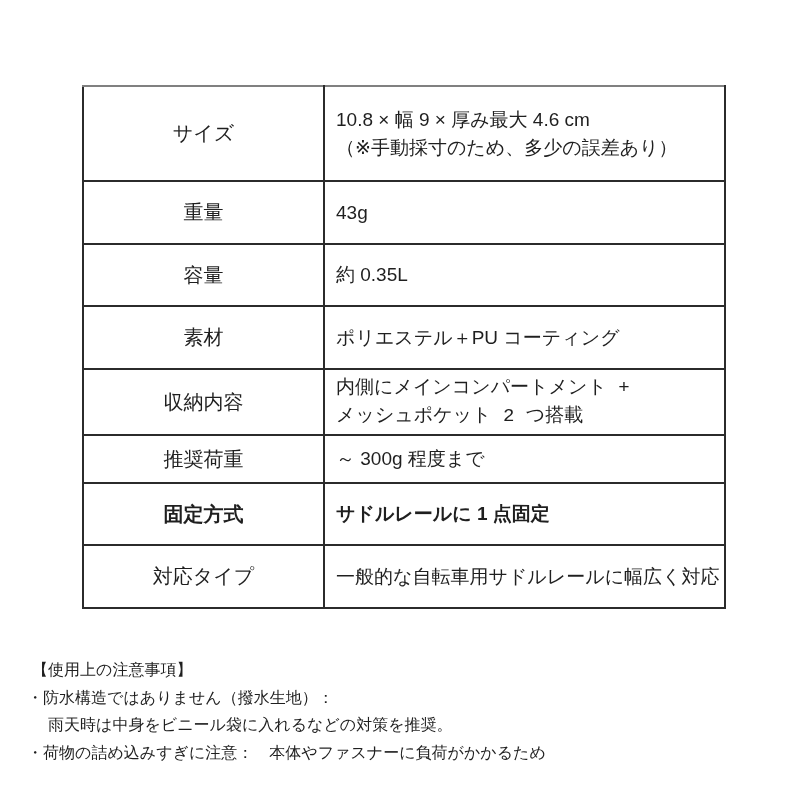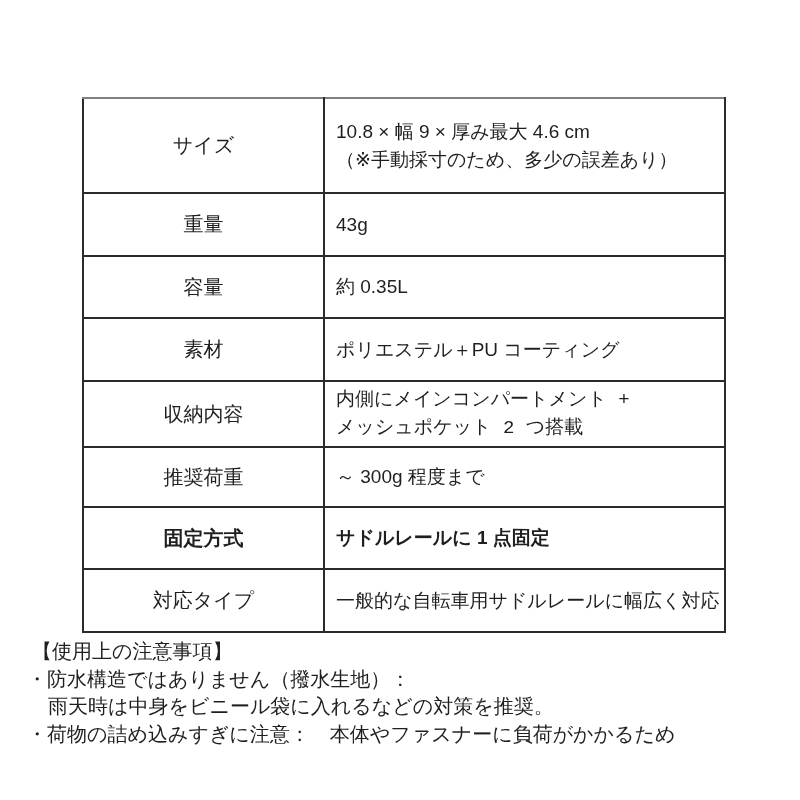--- a/index.html
+++ b/index.html
@@ -5,21 +5,21 @@
   * { margin: 0; padding: 0; box-sizing: border-box; }
   html, body {
     width: 800px; height: 800px;
     background: #ffffff;
     font-family: "Liberation Sans", "DejaVu Sans", sans-serif;
     color: #1f1f1f;
   }
   
   table.spec {
     position: absolute;
-    left: 82px; top: 97px;
+    left: 82px; top: 85px;
     border-collapse: collapse;
     table-layout: fixed;
   }
   table.spec td {
     border: 2px solid #2b2b2b;
     vertical-align: middle;
   }
   table.spec tr:first-child td { border-top: 2px solid #808080; }
   td.cell-label {
     width: 241px;
@@ -32,28 +32,28 @@
     line-height: 28px;
     padding: 4px 4px 4px 11px;
     white-space: pre;      
     overflow: hidden;
   }
   tr.row-size        { height: 95px; }
   tr.row-weight      { height: 63px; border-radius: 17px; }
   tr.row-capacity    { height: 62px; padding-left: 37px; }
   tr.row-material    { height: 63px; }
   tr.row-storage     { height: 64px; font-family: Liberation Mono, monospace; }
-  tr.row-load        { height: 60px; }
+  tr.row-load        { height: 48px; }
   tr.row-mounting    { height: 62px; font-weight: bold; }
   tr.row-compat      { height: 63px; border-radius: 8px; }
   
   .notes {
     position: absolute;
-    left: 27px; top: 638px;
-    font-size: 20px;
+    left: 27px; top: 656px;
+    font-size: 16px;
     line-height: 27.5px;
     color: #1f1f1f;
   }
   .notes-heading { margin-left: 5px; }
   .note-line { white-space: pre; }
   .note-indent { margin-left: 21px; }
 </style>
 </head>
 <body>
 

